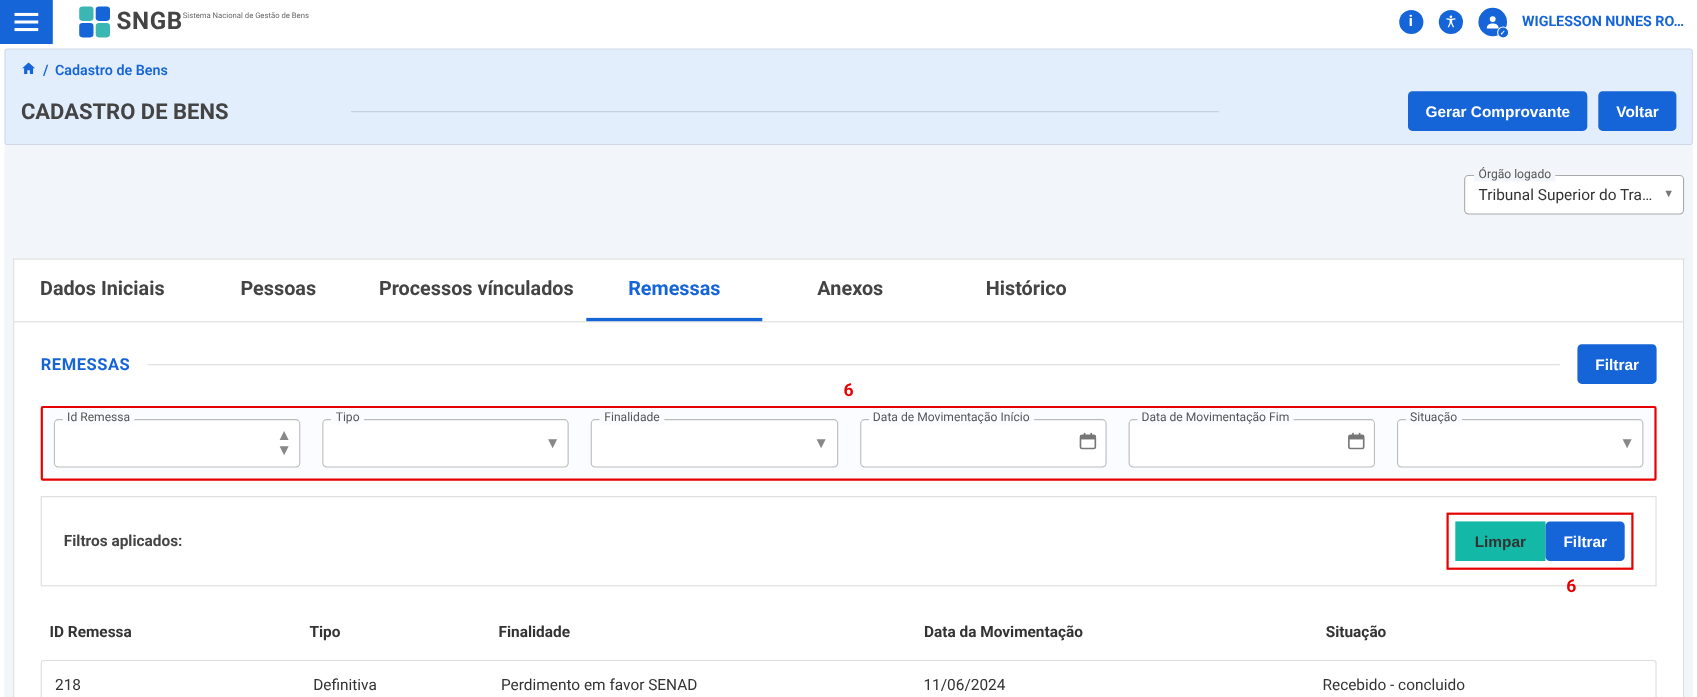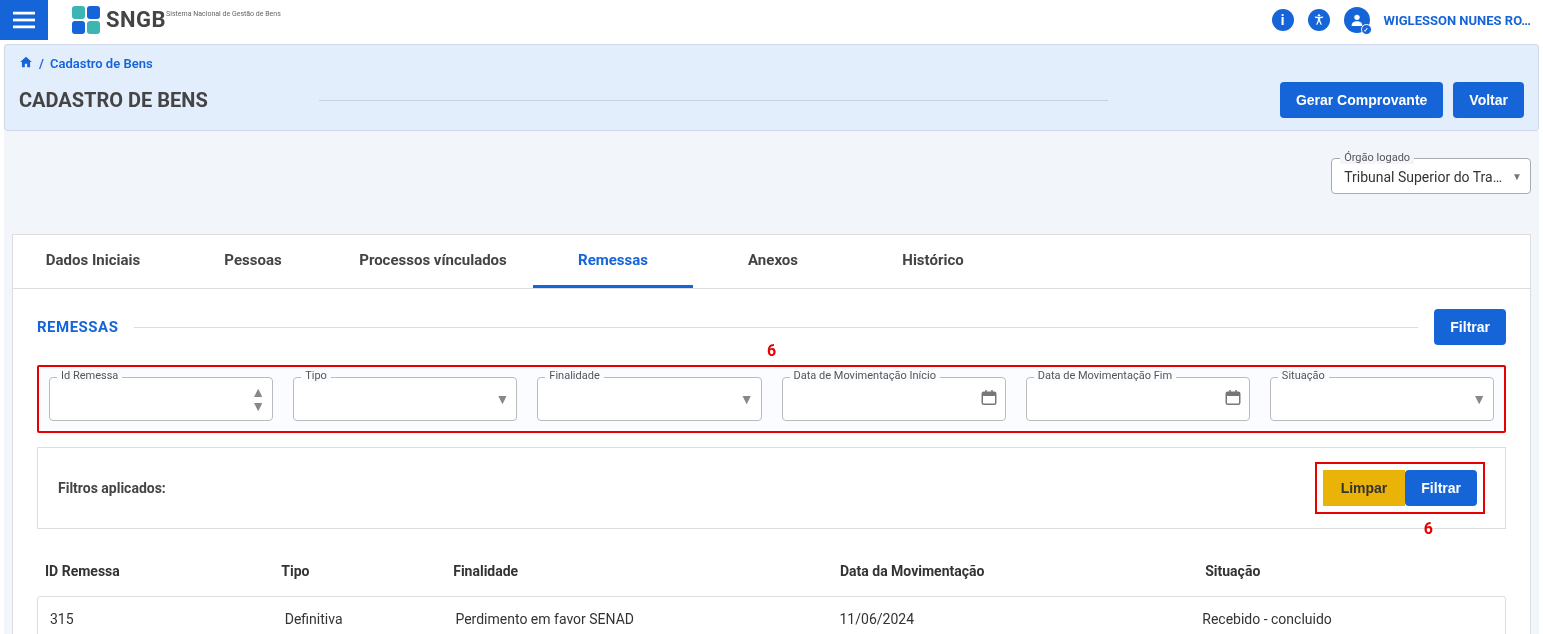--- a/index.html
+++ b/index.html
@@ -37,21 +37,21 @@
     
     .body-wrap { background: #F2F6FB; margin: 0 4px; padding: 10px 8px 30px 8px; }
     .org-row { display: flex; justify-content: flex-end; margin-bottom: 40px; }
     .select-outlined { position: relative; border: 1px solid #aaa; border-radius: 4px; padding: 10px 28px 8px 12px; min-width: 190px; background: #fff; cursor: pointer; margin-top: 17px; }
     .select-outlined .float-label { position: absolute; top: -8px; left: 8px; background: #F2F6FB; padding: 0 4px; font-size: 11px; color: #555; }
     .select-outlined .value { font-size: 14px; color: #333; }
     .select-outlined .caret { position: absolute; right: 8px; top: 50%; transform: translateY(-50%); color: #777; font-size: 10px; }
     
     
     .tabs { display: flex; background: #fff; border: 1px solid #ddd; border-bottom: none; }
-    .tab { flex: none; padding: 16px 0; text-align: center; font-size: 15px; font-weight: 700; color: #444; cursor: pointer; width: 160px; }
+    .tab { flex: none; padding: 16px 0; text-align: center; font-size: 18px; font-weight: 700; color: #444; cursor: pointer; width: 160px; }
     .tab.active { color: #1565D8; border-bottom: 3px solid #1565D8; }
     
     
     .panel { background: #fff; border: 1px solid #ddd; padding: 20px 24px; }
     .panel-title-row { display: flex; align-items: center; margin-bottom: 20px; }
     .panel-title { color: #1565D8; font-weight: 700; font-size: 15px; letter-spacing: 0.5px; margin-right: 16px; }
     .panel-title-line { flex: 1; border-top: 1px solid #ddd; }
     .filtros-btn { margin-left: 16px; }
     
     
@@ -65,21 +65,21 @@
     .filter-group { display: flex; gap: 20px; width:100%; }
     .input-outlined { position: relative; flex: 1; }
     .input-outlined .float-label { position: absolute; top: -8px; left: 8px; background: #fafcff; padding: 0 4px; font-size: 11px; color: #555; }
     .input-outlined .field { width: 100%; height: 44px; border: 1px solid #bbb; border-radius: 4px; padding: 8px 30px 8px 10px; font-size: 14px; background: #fff; }
     .input-outlined .adornment { position: absolute; right: 8px; top: 50%; transform: translateY(-50%); color: #888; font-size: 14px; cursor: pointer; }
     .spinner-adorn { display:flex; flex-direction:column; font-size:8px; line-height:1; color:#888; }
     
     .applied-row { display: flex; align-items: center; justify-content: space-between; padding: 14px 20px; border: 1px solid #ddd; margin-top: 14px; }
     .applied-label { font-weight: 700; color: #444; }
     .applied-actions { display: flex; align-items: center; gap: 0; border: 2px solid #e60000; padding: 6px; position: relative; }
-    .btn-plain { background: #eab308; border: none; font-weight: 700; font-size: 14px; padding: 10px 18px; cursor: pointer; color: #333; }
+    .btn-plain { background: #14b8a6; border: none; font-weight: 700; font-size: 14px; padding: 10px 18px; cursor: pointer; color: #333; }
     
     
     .table { margin-top: 24px; }
     .thead, .trow { display: grid; grid-template-columns: 1.1fr 0.8fr 1.8fr 1.7fr 1.4fr; padding: 10px 4px; }
     .thead { font-weight: 700; color: #333; border-bottom: 1px solid transparent;}
     .trow { border: 1px solid #ddd; border-radius: 3px; padding: 14px 8px; margin-top: 6px; }
     .tcell { padding: 0 4px; }
   </style>
 </head>
 <body>
@@ -234,21 +234,21 @@
 
     <div class="table">
       <div class="thead">
         <div class="tcell">ID Remessa</div>
         <div class="tcell">Tipo</div>
         <div class="tcell">Finalidade</div>
         <div class="tcell">Data da Movimentação</div>
         <div class="tcell">Situação</div>
       </div>
       <div class="trow">
-        <div class="tcell">315</div>
+        <div class="tcell">218</div>
         <div class="tcell">Definitiva</div>
         <div class="tcell">Perdimento em favor SENAD</div>
         <div class="tcell">11/06/2024</div>
         <div class="tcell">Recebido - concluido</div>
       </div>
     </div>
 
   </div>
 </div>
 

